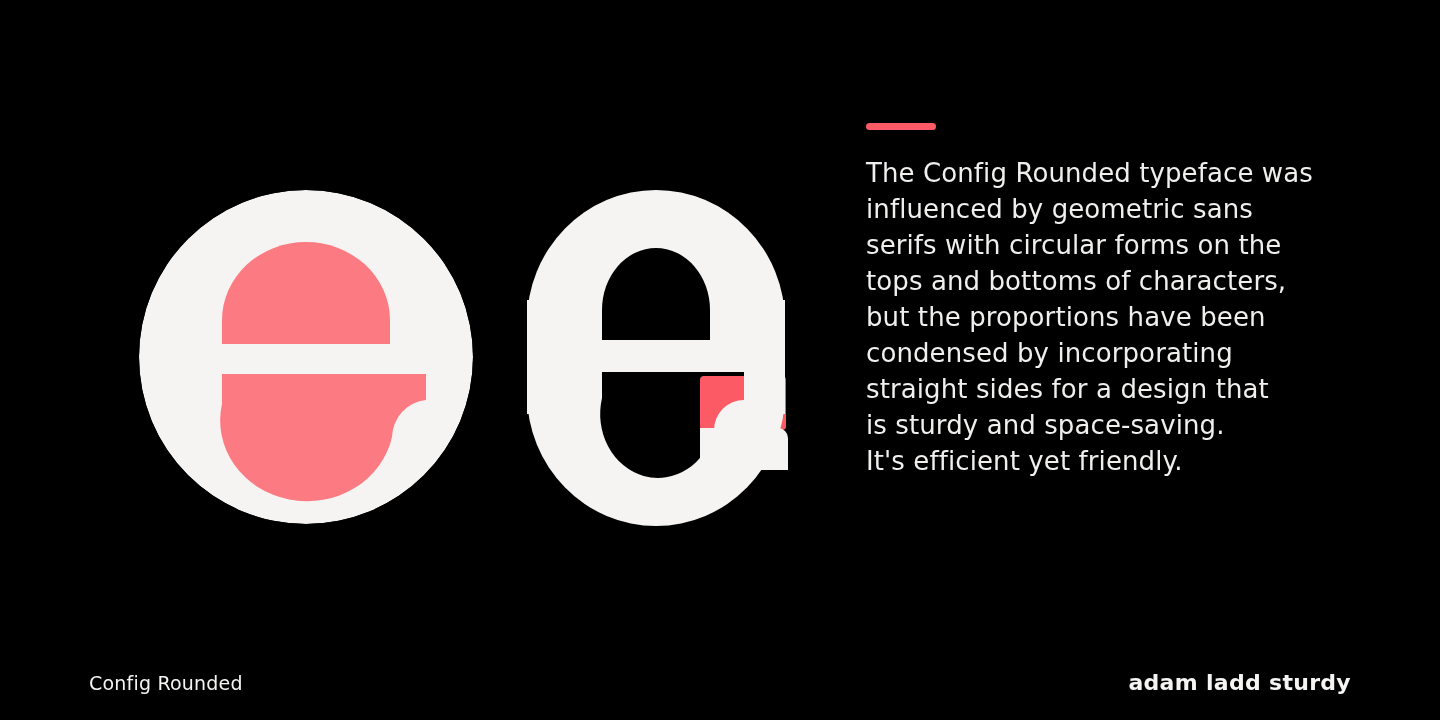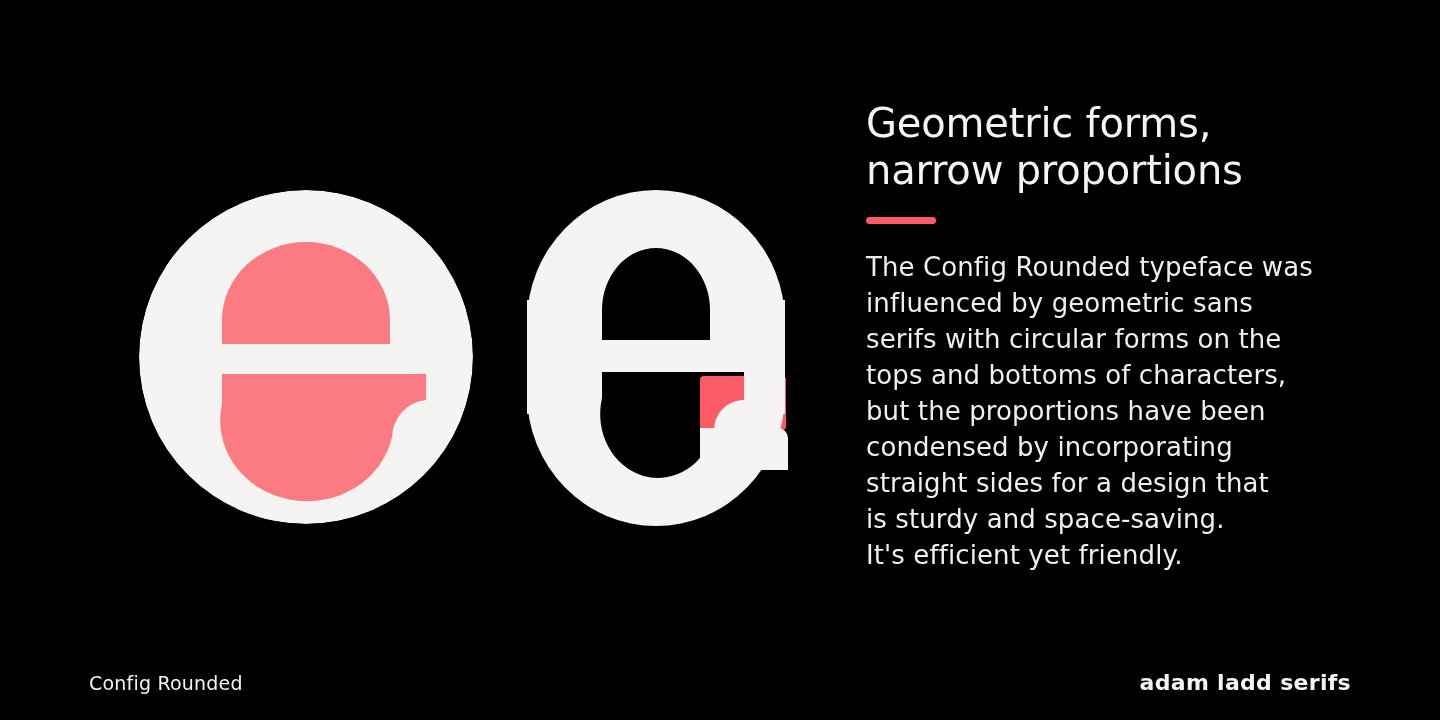--- a/index.html
+++ b/index.html
@@ -161,33 +161,31 @@
 
       <g mask="url(#maskNarrowE)">
         <rect x="520" y="180" width="275" height="350" fill="#F5F4F3"></rect>
       </g>
 
       <path d="M 700,428 L 778,428 A 10,10 0 0 1 788,438 L 788,470 L 700,470 Z" fill="#F5F4F3"></path>
     </svg>
   </div>
 
   <div id="text-col">
-    <h1 id="headline">Geometric forms,
-narrow proportions</h1>
 
     <div id="accent-bar"></div>
 
     <p id="body-copy">The Config Rounded typeface was
 influenced by geometric sans
 serifs with circular forms on the
 tops and bottoms of characters,
 but the proportions have been
 condensed by incorporating
 straight sides for a design that
 is sturdy and space-saving.
 It's efficient yet friendly.</p>
   </div>
 
   <div id="footer-left">Config Rounded</div>
 
-  <div id="footer-right">adam ladd serifs</div>
+  <div id="footer-right">adam ladd sturdy</div>
 
 </div>
 
 </body></html>

